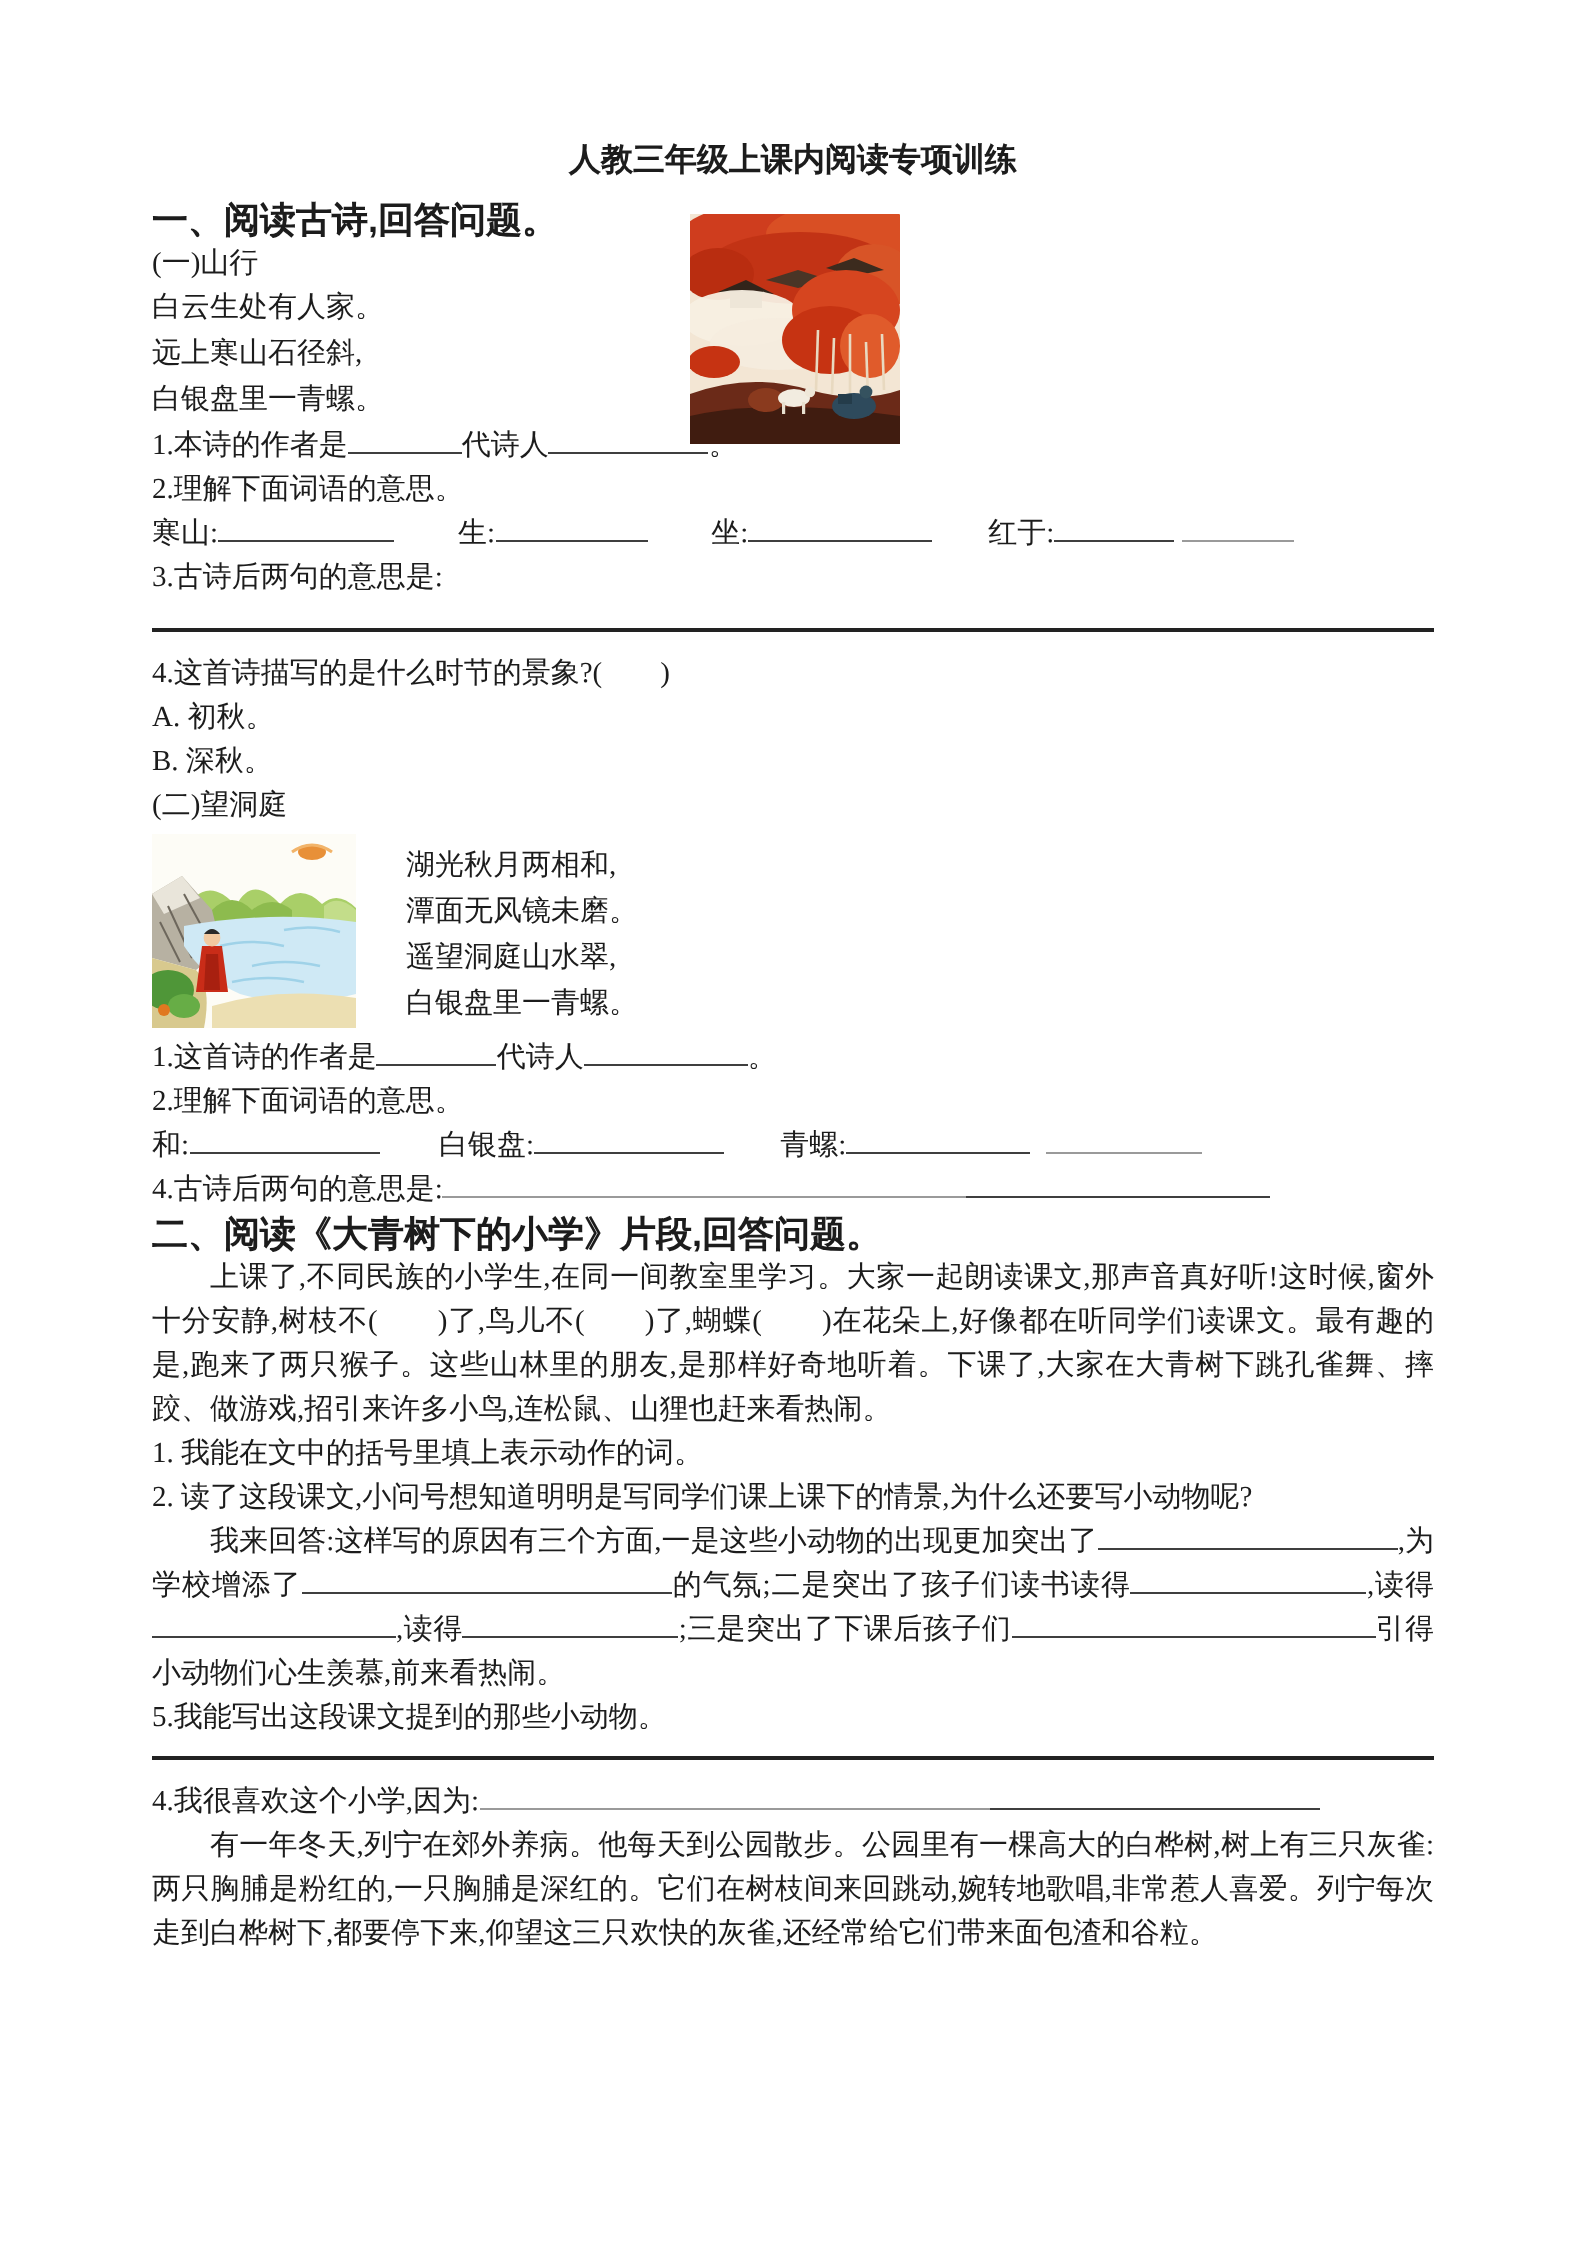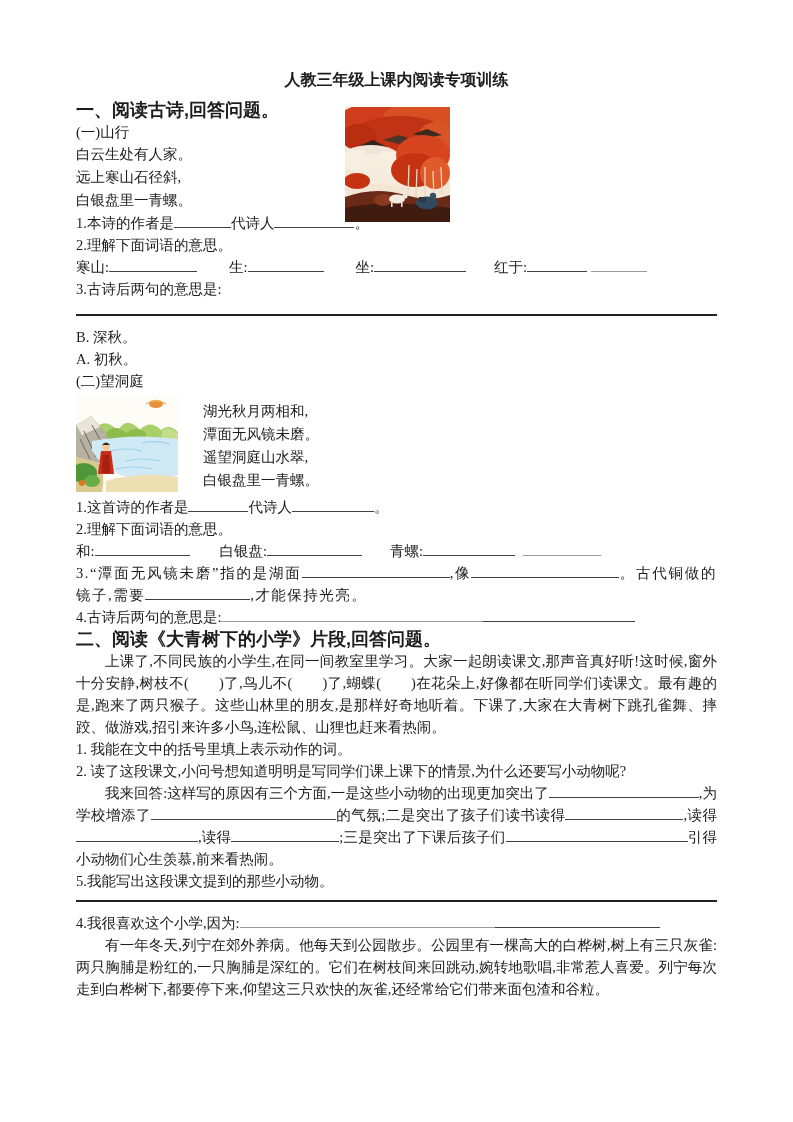--- a/index.html
+++ b/index.html
@@ -97,22 +97,23 @@
       <ellipse cx="82" cy="96" rx="11" ry="6.5" fill="#2e4a5c"></ellipse>
       <circle cx="88" cy="89" r="3.2" fill="#35525f"></circle>
       <rect x="74" y="90" width="7" height="5" fill="#243c4a"></rect>
     </svg>
 
     <div class="line"><span>1.本诗的作者是</span><span class="blank" style="width: 57px;"></span><span>代诗人</span><span class="blank" style="width: 80px;"></span><span>。</span></div>
     <div class="line">2.理解下面词语的意思。</div>
     <div class="line nowrap"><span>寒山:</span><span class="blank" style="width: 88px;"></span><span class="gap" style="width: 32px;"></span><span>生:</span><span class="blank" style="width: 76px;"></span><span class="gap" style="width: 32px;"></span><span>坐:</span><span class="blank" style="width: 92px;"></span><span class="gap" style="width: 28px;"></span><span>红于:</span><span class="blank" style="width: 60px;"></span><span class="gap" style="width: 4px;"></span><span class="blank light" style="width: 56px;"></span></div>
     <div class="line">3.古诗后两句的意思是:</div>
     <hr class="answer-line">
+    <div class="line">4.这首诗描写的是什么时节的景象?(　　)</div>
+    <div class="line">A. 初秋。</div>
     <div class="line">B. 深秋。</div>
-    <div class="line">A. 初秋。</div>
 
     <div class="line">(二)望洞庭</div>
 
     <div class="poem2-row">
 
       <svg class="poem2-img" width="102" height="97" viewBox="0 0 102 97">
         <rect width="102" height="97" fill="#fdfcf6"></rect>
         <ellipse cx="80" cy="9" rx="7" ry="4" fill="#e89038"></ellipse>
         <path d="M70 9 Q80 2 90 9" fill="none" stroke="#f2b46a" stroke-width="1.5"></path>
         <path d="M14 42 Q26 18 42 36 Q50 20 64 35 Q74 24 85 35 Q93 28 102 37 L102 48 L14 48 Z" fill="#a9cf68"></path>
@@ -146,21 +147,20 @@
         <div class="poem-line">湖光秋月两相和,</div>
         <div class="poem-line">潭面无风镜未磨。</div>
         <div class="poem-line">遥望洞庭山水翠,</div>
         <div class="poem-line">白银盘里一青螺。</div>
       </div>
     </div>
 
     <div class="line"><span>1.这首诗的作者是</span><span class="blank" style="width: 60px;"></span><span>代诗人</span><span class="blank" style="width: 82px;"></span><span>。</span></div>
     <div class="line">2.理解下面词语的意思。</div>
     <div class="line nowrap"><span>和:</span><span class="blank" style="width: 95px;"></span><span class="gap" style="width: 30px;"></span><span>白银盘:</span><span class="blank" style="width: 95px;"></span><span class="gap" style="width: 28px;"></span><span>青螺:</span><span class="blank" style="width: 92px;"></span><span class="gap" style="width: 8px;"></span><span class="blank light" style="width: 78px;"></span></div>
-    <div class="para spaced"><span>3.“潭面无风镜未磨”指的是湖面</span><span class="blank" style="width: 148px;"></span><span>,像</span><span class="blank" style="width: 148px;"></span><span>。古代铜做的镜子,需要</span><span class="blank" style="width: 105px;"></span><span>,才能保持光亮。</span></div>
     <div class="line"><span>4.古诗后两句的意思是:</span><span class="blank light" style="width: 262px;"></span><span class="blank" style="width: 152px;"></span></div>
   </section>
 
   <section>
     <div class="sec-heading line">二、阅读《大青树下的小学》片段,回答问题。</div>
     <div class="para indent">上课了,不同民族的小学生,在同一间教室里学习。大家一起朗读课文,那声音真好听!这时候,窗外十分安静,树枝不(　　)了,鸟儿不(　　)了,蝴蝶(　　)在花朵上,好像都在听同学们读课文。最有趣的是,跑来了两只猴子。这些山林里的朋友,是那样好奇地听着。下课了,大家在大青树下跳孔雀舞、摔跤、做游戏,招引来许多小鸟,连松鼠、山狸也赶来看热闹。</div>
     <div class="line">1. 我能在文中的括号里填上表示动作的词。</div>
     <div class="line">2. 读了这段课文,小问号想知道明明是写同学们课上课下的情景,为什么还要写小动物呢?</div>
     <div class="para indent"><span>我来回答:这样写的原因有三个方面,一是这些小动物的出现更加突出了</span><span class="blank" style="width: 150px;"></span><span>,为学校增添了</span><span class="blank" style="width: 185px;"></span><span>的气氛;二是突出了孩子们读书读得</span><span class="blank" style="width: 118px;"></span><span>,读得</span><span class="blank" style="width: 122px;"></span><span>,读得</span><span class="blank" style="width: 108px;"></span><span>;三是突出了下课后孩子们</span><span class="blank" style="width: 182px;"></span><span>引得小动物们心生羡慕,前来看热闹。</span></div>
     <div class="line">5.我能写出这段课文提到的那些小动物。</div>

